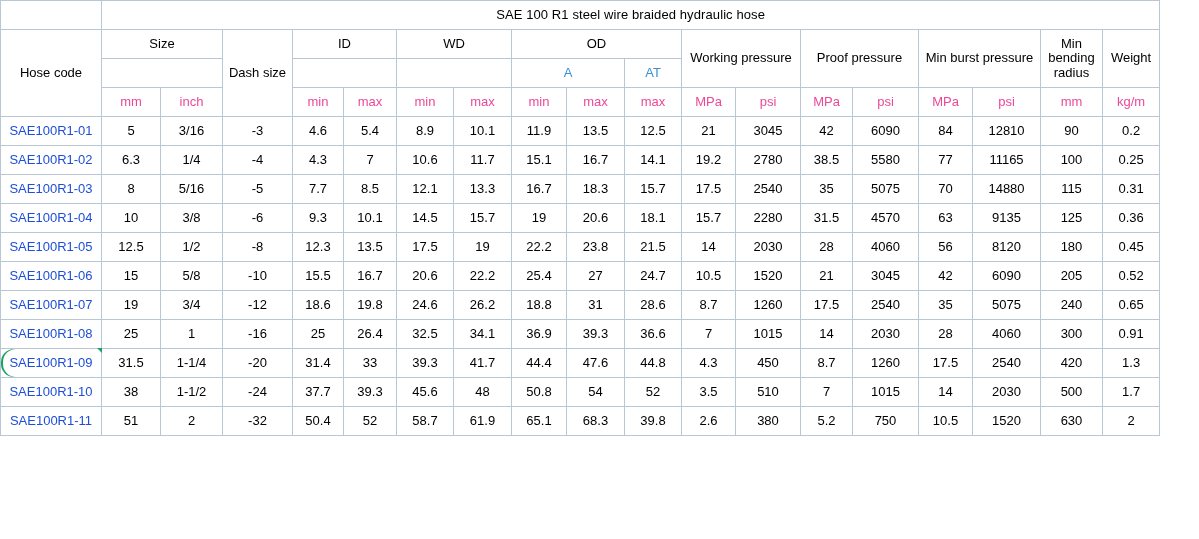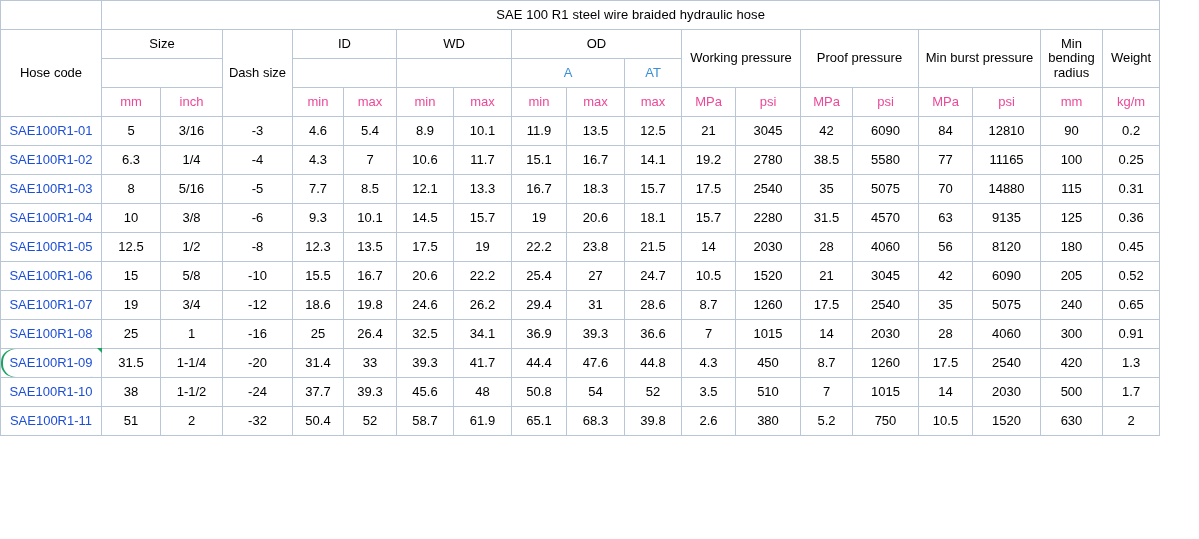--- a/index.html
+++ b/index.html
@@ -320,21 +320,21 @@
 
       <tr>
         <td class="code-cell">SAE100R1-07</td>
         <td class="data-cell">19</td>
         <td class="data-cell">3/4</td>
         <td class="data-cell">-12</td>
         <td class="data-cell">18.6</td>
         <td class="data-cell">19.8</td>
         <td class="data-cell">24.6</td>
         <td class="data-cell">26.2</td>
-        <td class="data-cell">29.4</td>
+        <td class="data-cell">18.8</td>
         <td class="data-cell">31</td>
         <td class="data-cell">28.6</td>
         <td class="data-cell">8.7</td>
         <td class="data-cell">1260</td>
         <td class="data-cell">17.5</td>
         <td class="data-cell">2540</td>
         <td class="data-cell">35</td>
         <td class="data-cell">5075</td>
         <td class="data-cell">240</td>
         <td class="data-cell">0.65</td>

